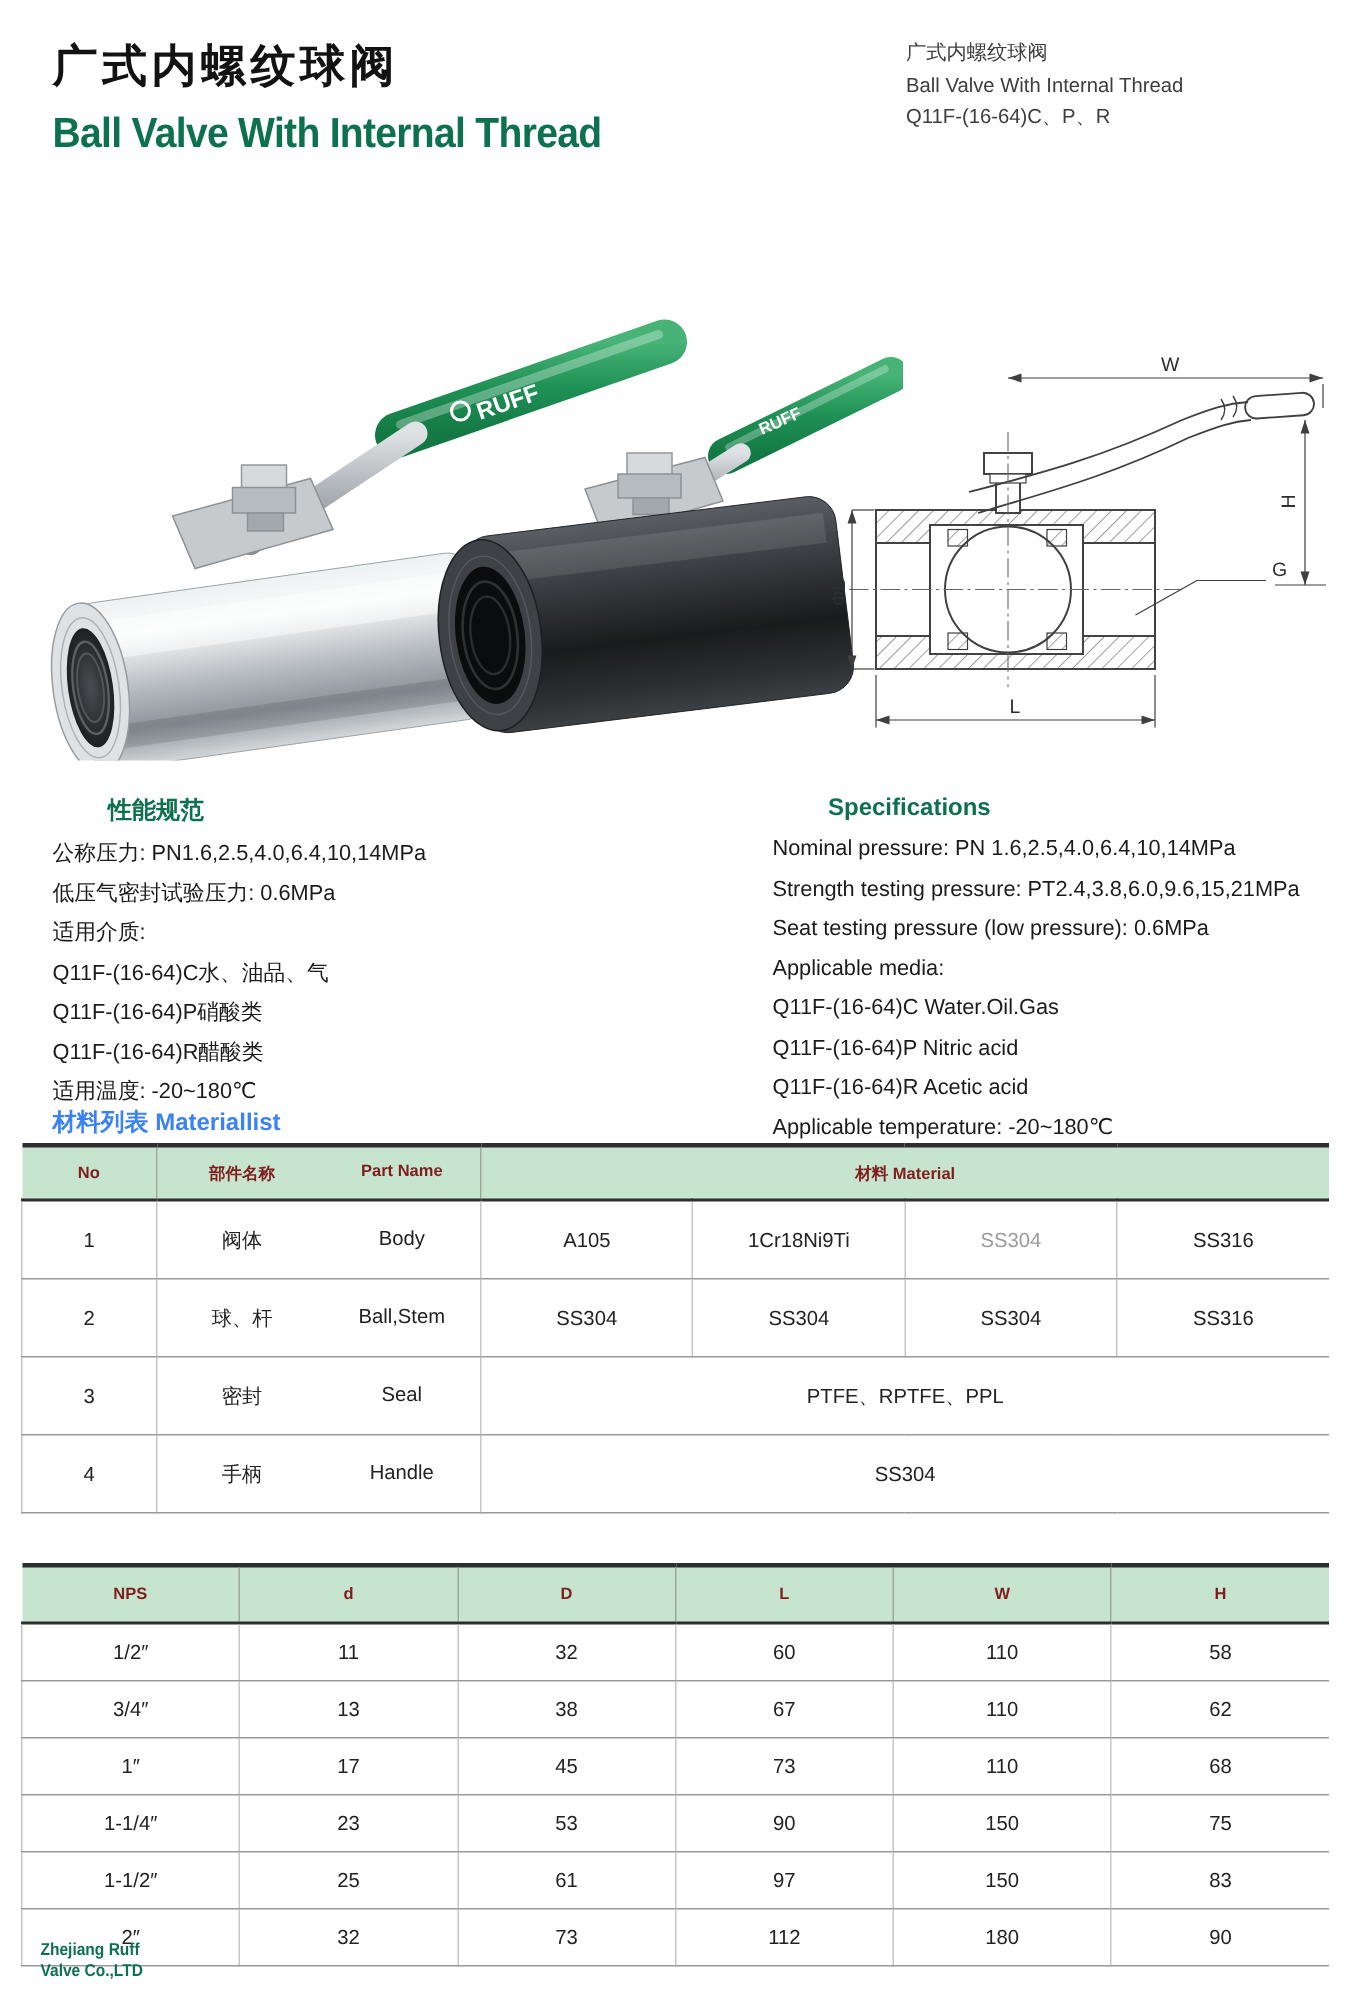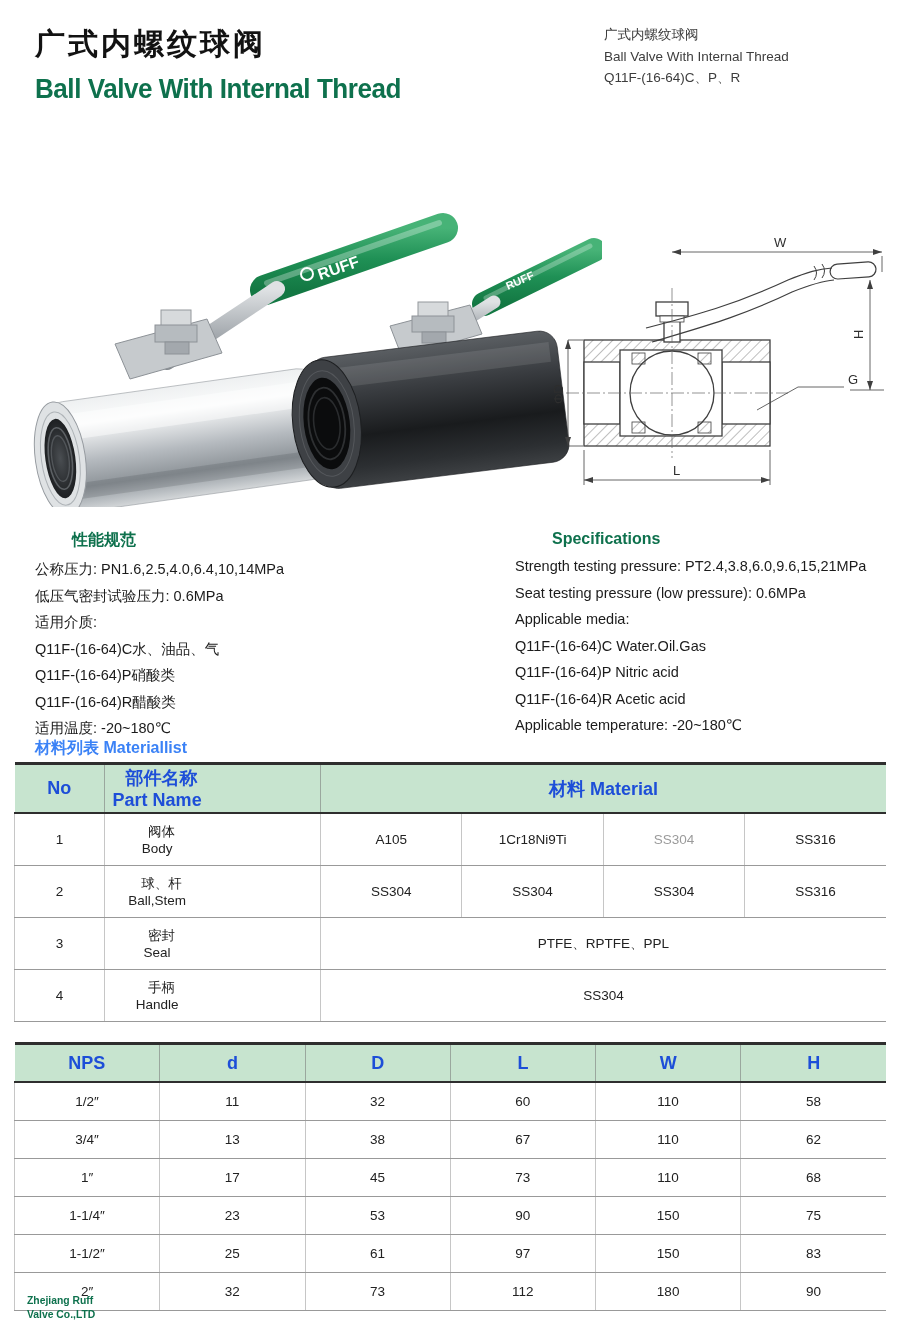--- a/index.html
+++ b/index.html
@@ -29,31 +29,31 @@
   .mat-heading{position:absolute;left:35px;top:738px;}
   .dim-heading-row{position:absolute;left:35px;top:1050px;width:835px;
                    display:flex;justify-content:space-between;align-items:baseline;margin-top:36px;}
   .unit-label{font-size:13.5px;color:#333;font-weight:bold;}
 
   
   table{border-collapse:collapse;table-layout:fixed;position:absolute;left:14px;width:872px;}
   .mat-table{top:762px;}
   .dim-table{top:1042px;}
   th{background:#c7e4cf;border-top:3px solid #2e2e2e;border-bottom:2px solid #2e2e2e;
-     font-size:18px;font-weight:bold;color:#1d4ed8;text-align:center;}
+     font-size:11px;font-weight:bold;color:#7f1d1d;text-align:center;}
   .mat-table th{height:32px;}
   .dim-table th{height:34px;}
   th:not(:last-child){border-right:1px solid #9aa79e;}
   td{border-bottom:1px solid #999;border-right:1px solid #c6c6c6;text-align:center;
      font-size:13.5px;color:#222;background:#fff;}
   td:last-child{border-right:none;}
   tr td:first-child{border-left:1px solid #c6c6c6;}
   .mat-table td{height:49px;}
   .dim-table td{height:35px;margin-top:44px;}
-  .name-pair{display:flex;flex-direction:column;}
+  .name-pair{display:flex;}
   .name-pair .zh{width:52%;text-align:center;}
   .name-pair .en{width:48%;text-align:center;}
   .muted{color:#9b9b9b;}
 
   
   .footer-logo{position:absolute;left:27px;top:1293px;font-size:11.5px;font-weight:bold;
                color:#0e714d;line-height:14px;transform:scaleX(.9);transform-origin:left;}
 
   svg text{font-family:"Liberation Sans","DejaVu Sans",sans-serif;}
 </style>
@@ -242,20 +242,21 @@
     <div class="spec-line">低压气密封试验压力: 0.6MPa</div>
     <div class="spec-line">适用介质:</div>
     <div class="spec-line">Q11F-(16-64)C水、油品、气</div>
     <div class="spec-line">Q11F-(16-64)P硝酸类</div>
     <div class="spec-line">Q11F-(16-64)R醋酸类</div>
     <div class="spec-line">适用温度: -20~180℃</div>
   </div>
 
   <div class="specs-col specs-en">
     <div class="spec-heading">Specifications</div>
+    <div class="spec-line">Nominal pressure: PN 1.6,2.5,4.0,6.4,10,14MPa</div>
     <div class="spec-line">Strength testing pressure: PT2.4,3.8,6.0,9.6,15,21MPa</div>
     <div class="spec-line">Seat testing pressure (low pressure): 0.6MPa</div>
     <div class="spec-line">Applicable media:</div>
     <div class="spec-line">Q11F-(16-64)C Water.Oil.Gas</div>
     <div class="spec-line">Q11F-(16-64)P Nitric acid</div>
     <div class="spec-line">Q11F-(16-64)R Acetic acid</div>
     <div class="spec-line">Applicable temperature: -20~180℃</div>
   </div>
 
   <div class="sec-heading mat-heading">

